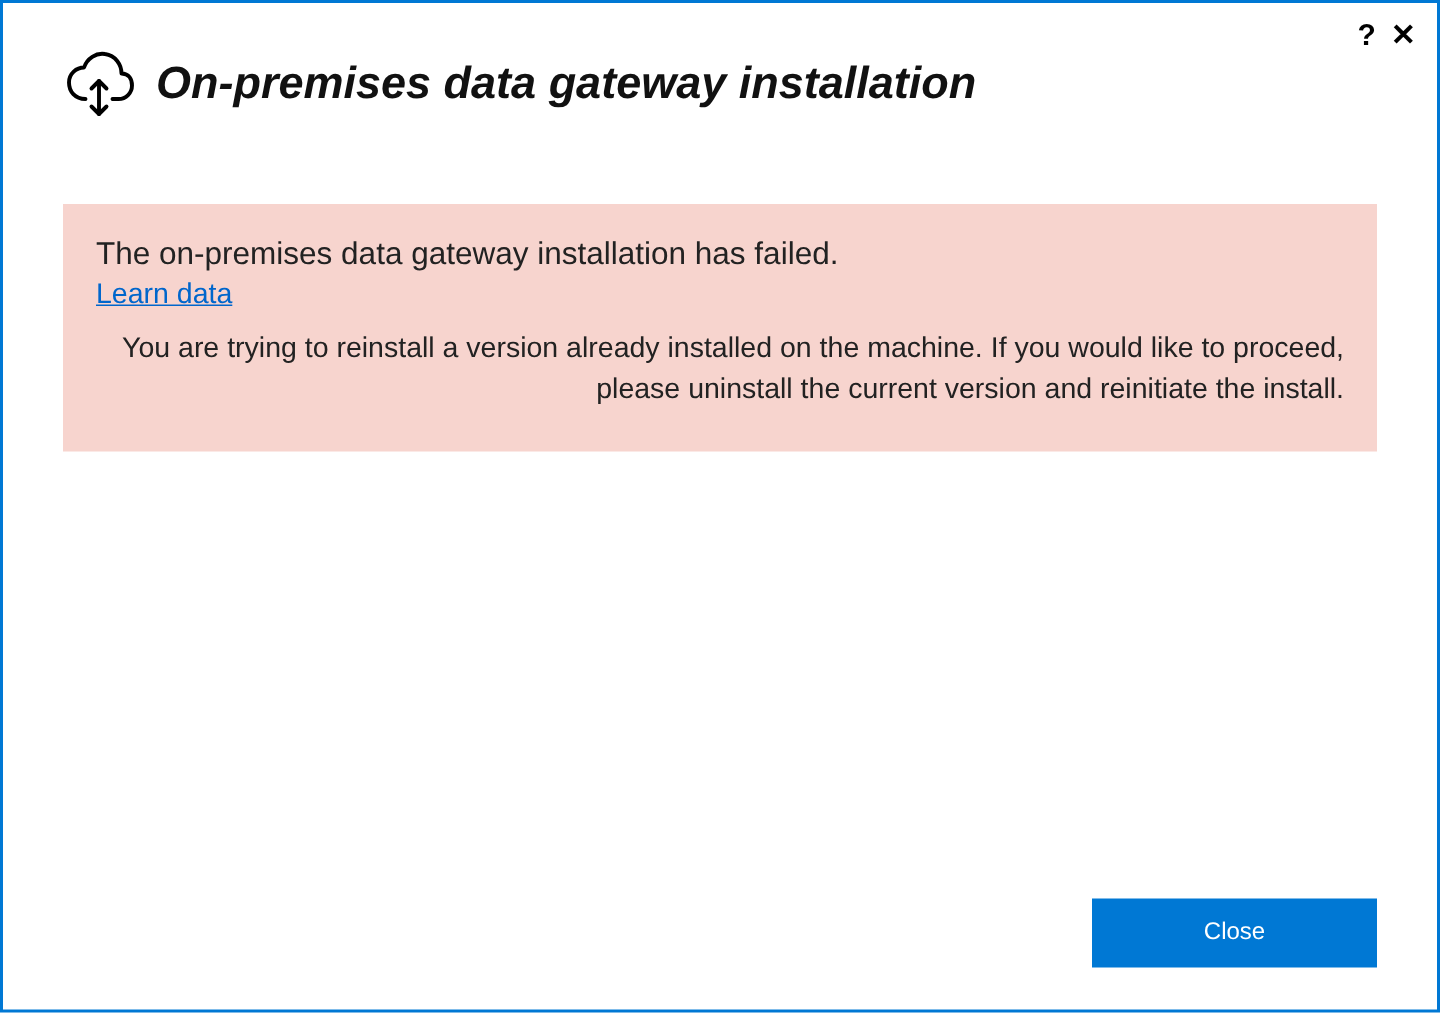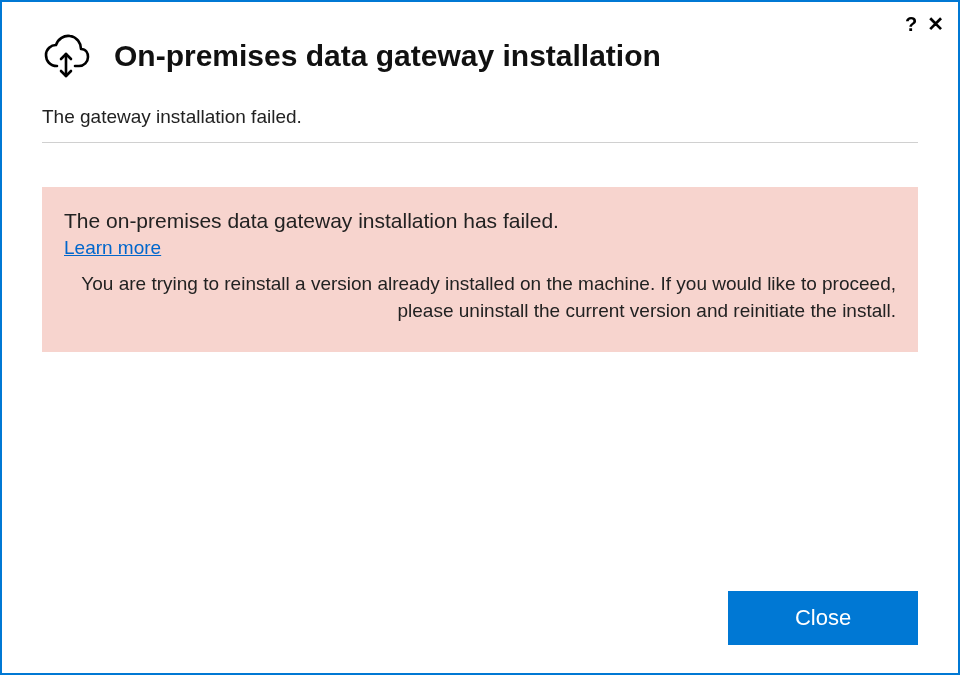--- a/index.html
+++ b/index.html
@@ -29,22 +29,23 @@
     .titlebar-controls span, .titlebar-controls .ctl {
       font-size: 20px;
       font-weight: bold;
       color: #000;
       cursor: pointer;
       line-height: 1;
     }
     .header {
       display: flex;
       align-items: center;
-      gap: 24px;
+      gap: 14px;
       padding: 30px 40px 12px 40px;
+      font-style: italic;
     }
     .app-icon svg {
       width: 48px;
       height: 48px;
       display: block;
     }
     .app-title {
       font-size: 30px;
       font-weight: 600;
       color: #111;
@@ -83,21 +84,21 @@
     .footer {
       margin-top: auto;
       padding: 0 40px 28px 0;
       display: flex;
       justify-content: flex-end;
     }
     .btn-primary {
       background: #0078d4;
       color: #fff;
       border: none;
-      font-size: 22px;
+      font-size: 16px;
       font-weight: 400;
       padding: 14px 0;
       width: 190px;
       cursor: pointer;
       font-family: inherit;
     }
   </style>
 </head>
 <body>
 
@@ -113,25 +114,24 @@
       <svg viewBox="0 0 48 48" fill="none" stroke="#000" stroke-width="2.6" stroke-linecap="round" stroke-linejoin="round">
         <path d="M15 34 C8 34 4 29 4 23 C4 17 9 13 14 13 C16 7 22 3 28 4 C35 5 39 11 39 17 C44 17 46 21 46 25 C46 30 42 34 37 34 L33 34"></path>
         <line x1="24" y1="22" x2="24" y2="44"></line>
         <polyline points="19,27 24,22 29,27"></polyline>
         <polyline points="19,39 24,44 29,39"></polyline>
       </svg>
     </div>
     <h1 class="app-title">On-premises data gateway installation</h1>
   </div>
 
-  <div class="status-row">The gateway installation failed.</div>
 
   <div class="alert">
     <div class="alert-title">The on-premises data gateway installation has failed.</div>
-    <a class="alert-link">Learn more</a>
+    <a class="alert-link">Learn data</a>
     <div class="alert-body">You are trying to reinstall a version already installed on the machine. If you would like to proceed, please uninstall the current version and reinitiate the install.</div>
   </div>
 
   <div class="footer">
     <button class="btn-primary">Close</button>
   </div>
 
 </div>
 
 </body></html>

